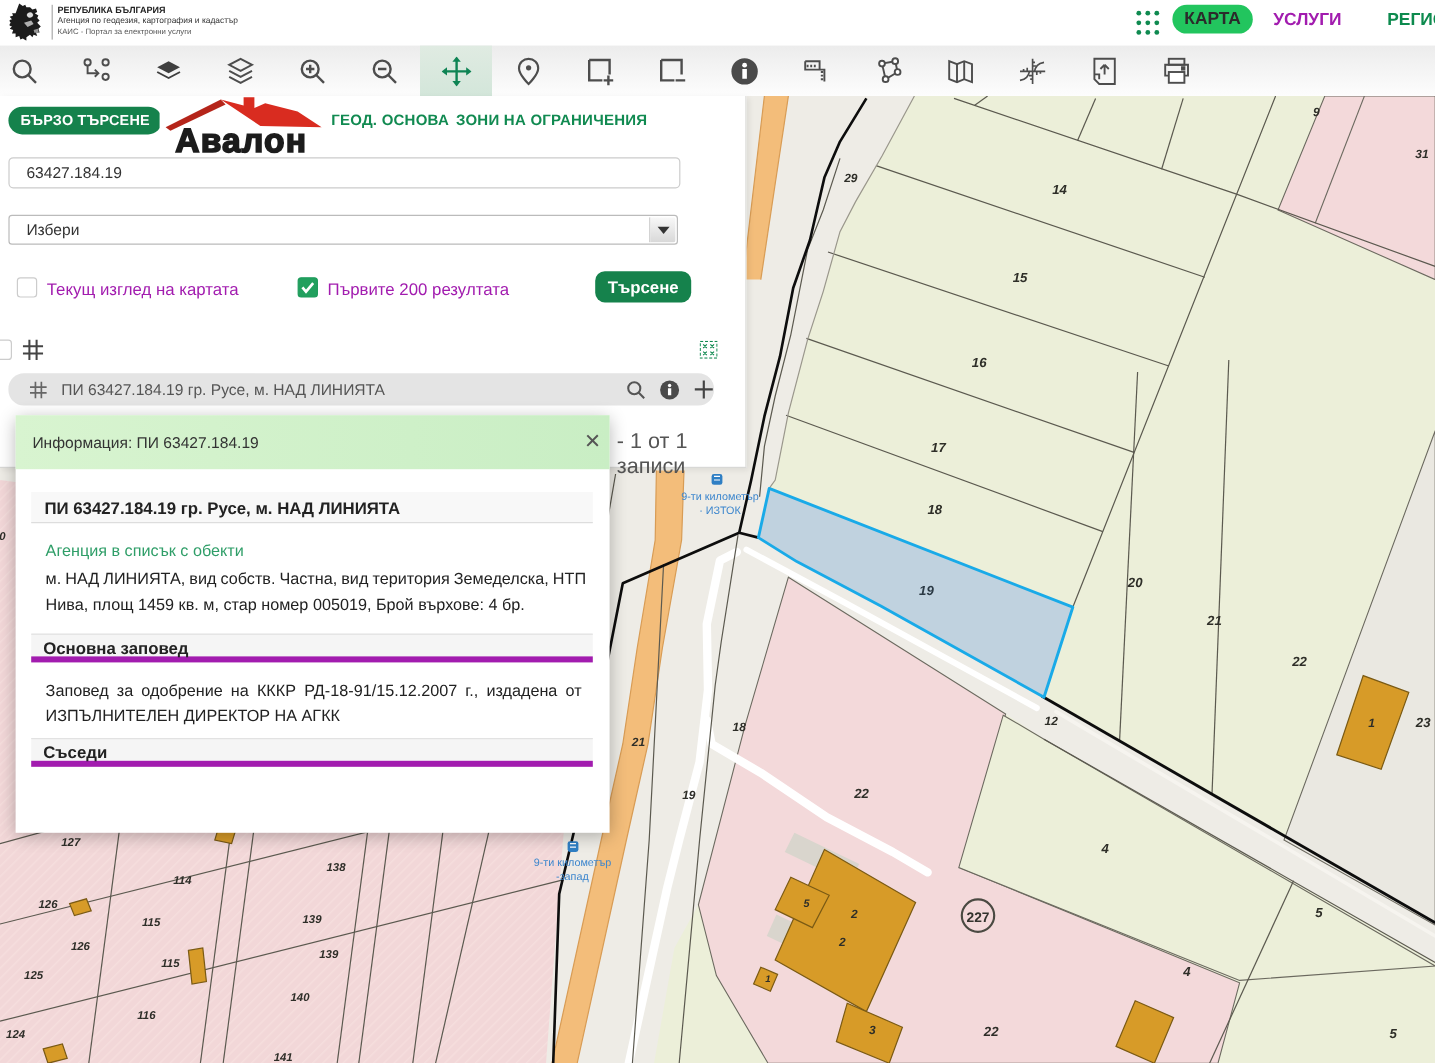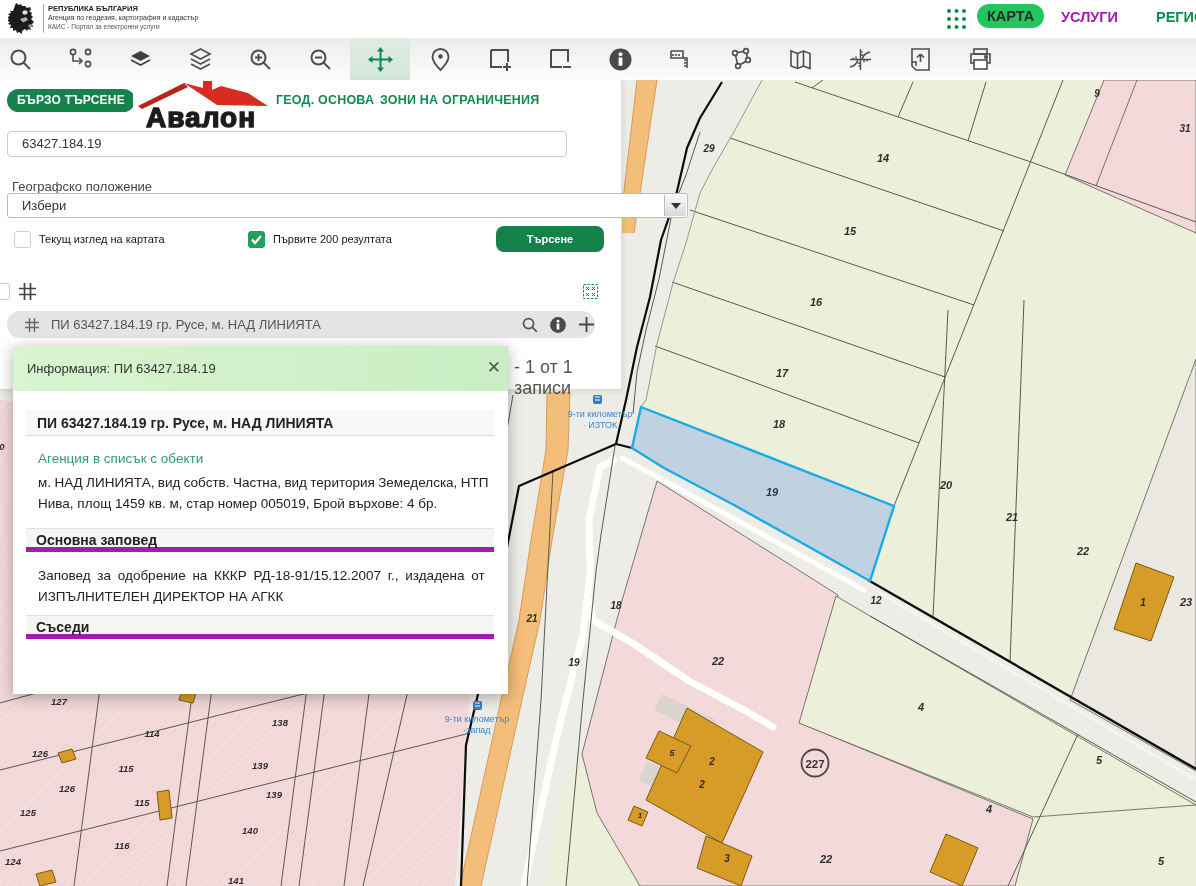--- a/index.html
+++ b/index.html
@@ -29,30 +29,30 @@
 
 
 #panel { position:absolute; left:0; top:80px; width:622px; height:310px; background:#fff; border-right:1px solid #e0e0de; border-bottom:1px solid #d8d8d6; box-shadow:2px 2px 5px rgba(0,0,0,0.08); }
 #pill { position:absolute; left:7px; top:9px; height:23px; padding:0 10px; background:#15824c;
   border-radius:12px; color:#fff; font-size:12px; font-weight:bold; line-height:23px; letter-spacing:0.2px; }
 .tab { position:absolute; top:13px; font-size:12.5px; font-weight:bold; color:#118a51; letter-spacing:0.2px; }
 #avalon { position:absolute; left:133px; top:0px; width:143px; height:51px; background:#fff; }
 #searchinput { position:absolute; left:7px; top:51px; width:560px; height:26px; border:1px solid #ccc;
   border-radius:4px; background:#fff; font-size:13px; color:#333; padding-left:14px; line-height:24px; }
 #geolabel { position:absolute; left:12px; top:99px; font-size:13px; color:#444; }
-#select { position:absolute; left:7px; top:113px; width:681px; height:25px; border:1px solid #bbb;
+#select { position:absolute; left:7px; top:99px; width:558px; height:25px; border:1px solid #bbb;
   border-radius:3px; background:#fff; font-size:13px; color:#333; padding-left:14px; line-height:23px; }
 #selbtn { position:absolute; right:1px; top:1px; width:22px; height:21px;
   background:linear-gradient(#f8f8f8,#d8d8d8); border-left:1px solid #bbb; border-radius:0 2px 2px 0; }
 #selbtn:after { content:""; position:absolute; left:6px; top:8px; border:5px solid transparent; border-top:6px solid #333; }
 .cb { position:absolute; width:17px; height:17px; border:1px solid #ccc; border-radius:3px; background:#fff; }
-.cblabel { position:absolute; font-size:11px; color:#0f172a; }
+.cblabel { position:absolute; font-size:14px; color:#a21caf; }
 #cb2 { border:1px solid #1f9c5c; background:#22a05e; }
-#searchbtn { position:absolute; left:496px; top:146px; width:108px; height:26px; background:#15824c;
-  border-radius:8px; color:#fff; font-size:11px; font-weight:bold; text-align:center; line-height:26px; }
+#searchbtn { position:absolute; left:496px; top:146px; width:80px; height:26px; background:#15824c;
+  border-radius:8px; color:#fff; font-size:14px; font-weight:bold; text-align:center; line-height:26px; }
 #row2 { position:absolute; left:0; top:203px; width:622px; height:17px; }
 #graybar { position:absolute; left:7px; top:231px; width:588px; height:27px; background:#e4e4e4;
   border-radius:13px; font-size:13px; color:#555; line-height:27px; }
 #cnt { position:absolute; left:514px; top:277px; font-size:18px; color:#555; }
 
 
 #popup { position:absolute; left:13px; top:346px; width:495px; height:348px; background:#fff;
   box-shadow:0 3px 14px rgba(0,0,0,0.3); }
 #pophead { position:absolute; left:0; top:0; width:495px; height:45px;
   background:linear-gradient(90deg,#d8f4d0,#c9eec4); }

